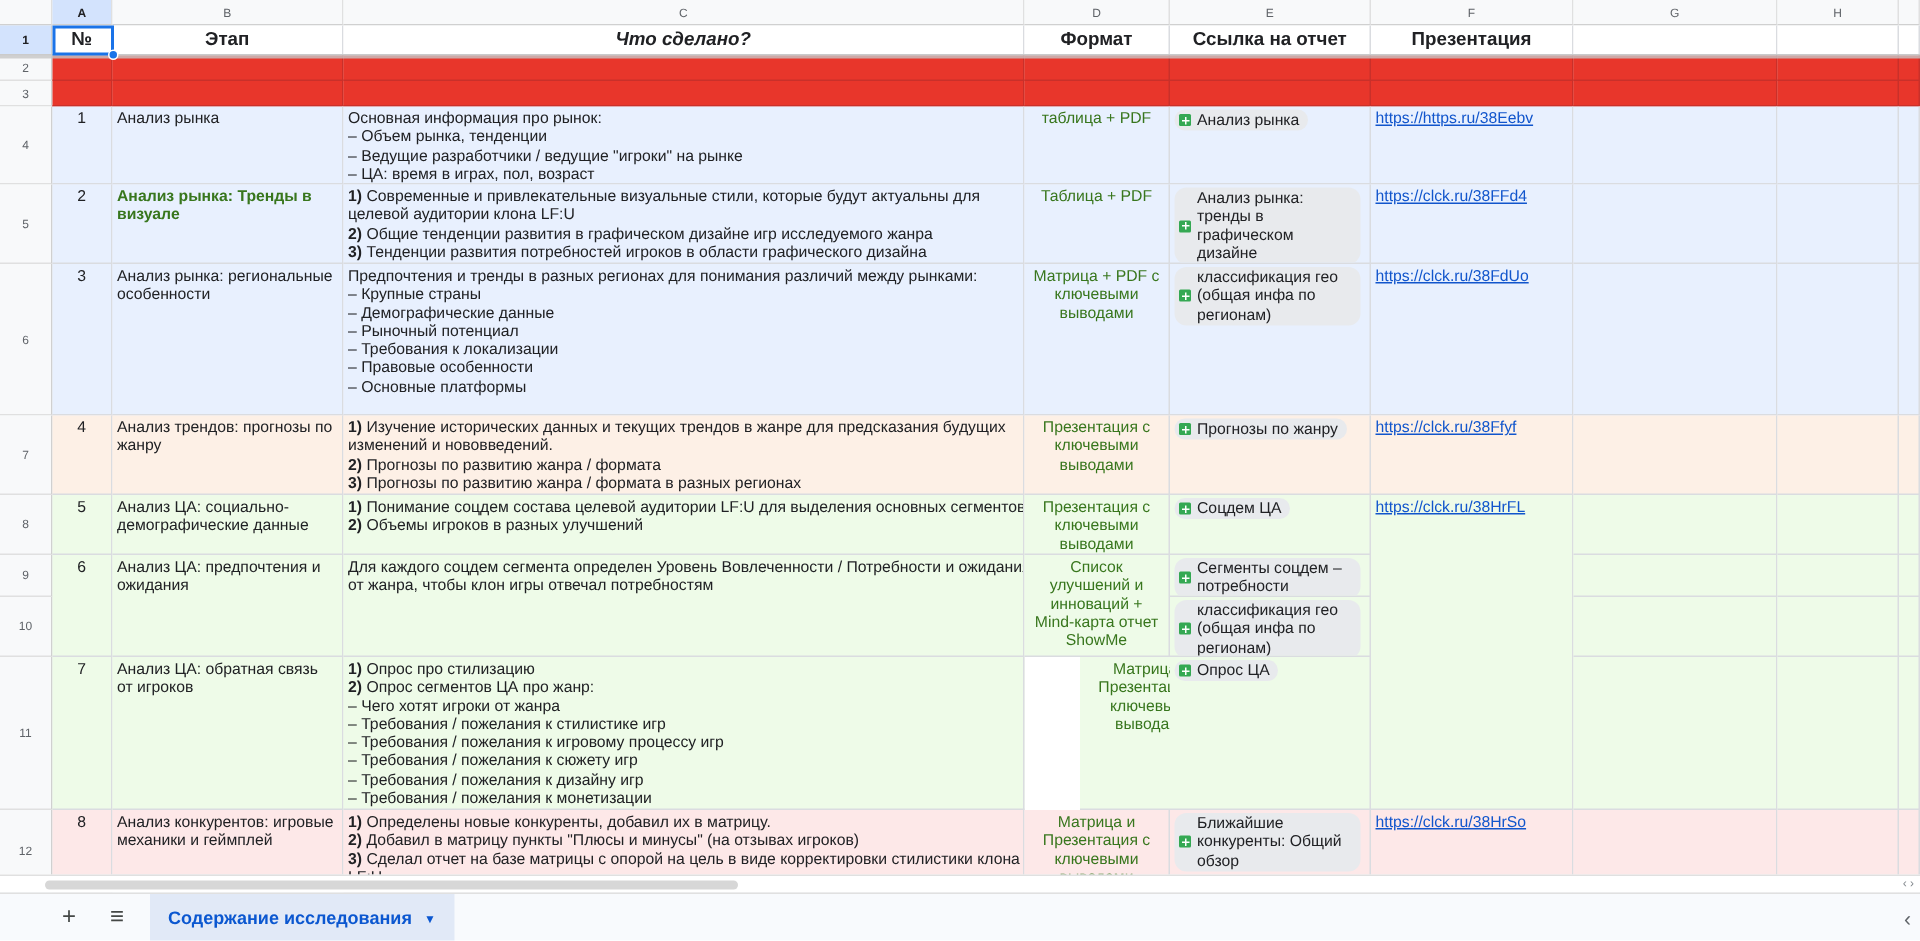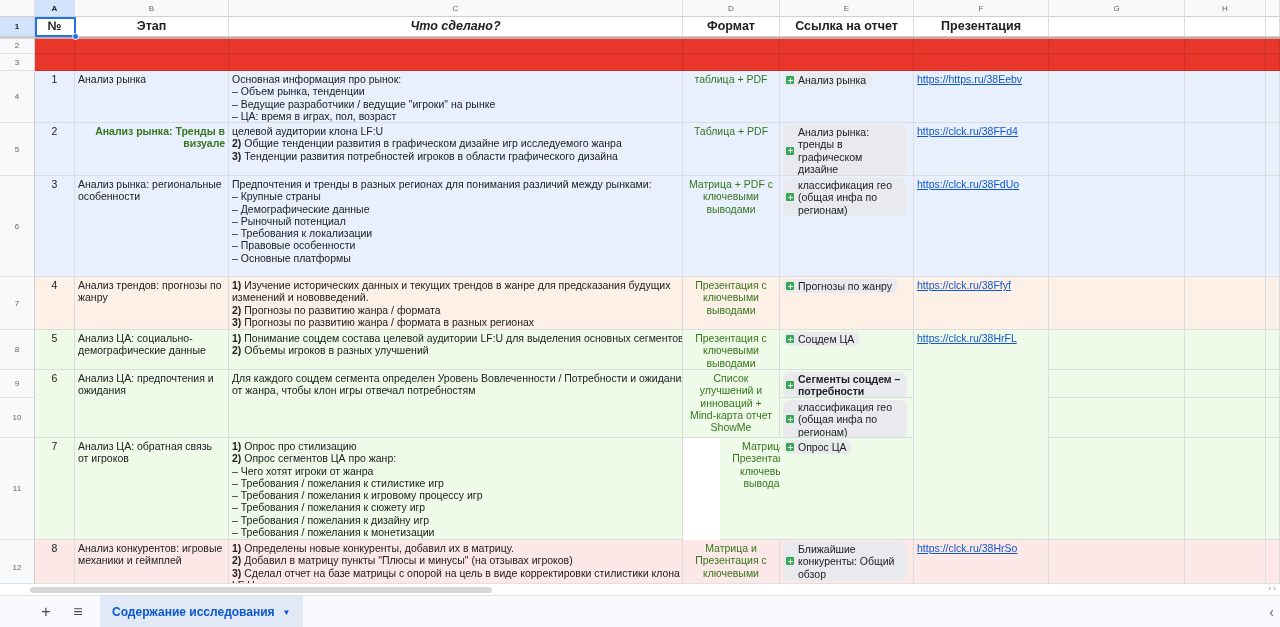--- a/index.html
+++ b/index.html
@@ -124,22 +124,23 @@
       <div class="cell blue fmt" style="left: 683px; top: 71px; width: 97px; height: 52px;"><span>таблица + PDF</span></div>
       <div class="cell blue" style="left: 780px; top: 71px; width: 134px; height: 52px;"><div class="chip one">
           <span class="sq"></span>
           <span class="txt">Анализ рынка</span>
         </div></div>
       <div class="cell blue" style="left: 914px; top: 71px; width: 135px; height: 52px;"><span class="link">https://https.ru/38Eebv</span></div>
       <div class="cell blue" style="left: 1049px; top: 71px; width: 136px; height: 52px;"></div>
       <div class="cell blue" style="left: 1185px; top: 71px; width: 81px; height: 52px;"></div>
       <div class="cell blue" style="left: 1266px; top: 71px; width: 14px; height: 52px;"></div>
       <div class="cell blue center" style="left: 35px; top: 123px; width: 40px; height: 53px;"><span>2</span></div>
-      <div class="cell blue bold-green" style="left: 75px; top: 123px; width: 154px; height: 53px; text-align: right;"><span>Анализ рынка: Тренды в визуале</span></div>
+      <div class="cell blue bold-green" style="left: 75px; top: 123px; width: 154px; height: 53px;"><span>Анализ рынка: Тренды в визуале</span></div>
       <div class="cell blue" style="left: 229px; top: 123px; width: 454px; height: 53px;">
+        <div class="line"><b>1)</b><span> Современные и привлекательные визуальные стили, которые будут актуальны для</span></div>
         <div class="line"><span>целевой аудитории клона LF:U</span></div>
         <div class="line"><b>2)</b><span> Общие тенденции развития в графическом дизайне игр исследуемого жанра</span></div>
         <div class="line"><b>3)</b><span> Тенденции развития потребностей игроков в области графического дизайна</span></div>
       </div>
       <div class="cell blue fmt" style="left: 683px; top: 123px; width: 97px; height: 53px;"><span>Таблица + PDF</span></div>
       <div class="cell blue" style="left: 780px; top: 123px; width: 134px; height: 53px;"><div class="chip">
           <span class="sq"></span>
           <span class="txt">Анализ рынка: тренды в графическом дизайне</span>
         </div></div>
       <div class="cell blue" style="left: 914px; top: 123px; width: 135px; height: 53px;"><span class="link">https://clck.ru/38FFd4</span></div>
@@ -198,21 +199,21 @@
       <div class="cell mint" style="left: 1049px; top: 330px; width: 136px; height: 40px;"></div>
       <div class="cell mint" style="left: 1185px; top: 330px; width: 81px; height: 40px;"></div>
       <div class="cell mint" style="left: 1266px; top: 330px; width: 14px; height: 40px;"></div>
       <div class="cell mint center" style="left: 35px; top: 370px; width: 40px; height: 68px;"><span>6</span></div>
       <div class="cell mint" style="left: 75px; top: 370px; width: 154px; height: 68px;"><span>Анализ ЦА: предпочтения и ожидания</span></div>
       <div class="cell mint" style="left: 229px; top: 370px; width: 454px; height: 68px;">
         <div class="line"><span>Для каждого соцдем сегмента определен Уровень Вовлеченности / Потребности и ожидания</span></div>
         <div class="line"><span>от жанра, чтобы клон игры отвечал потребностям</span></div>
       </div>
       <div class="cell mint fmt" style="left: 683px; top: 370px; width: 97px; height: 68px;"><span>Список улучшений и инноваций + Mind-карта отчет ShowMe</span></div>
-      <div class="cell mint" style="left: 780px; top: 370px; width: 134px; height: 28px; font-weight: bold;"><div class="chip">
+      <div class="cell mint" style="left: 780px; top: 370px; width: 134px; height: 28px;"><div class="chip">
           <span class="sq"></span>
           <span class="txt">Сегменты соцдем – потребности</span>
         </div></div>
       <div class="cell mint" style="left: 780px; top: 398px; width: 134px; height: 40px;"><div class="chip">
           <span class="sq"></span>
           <span class="txt">классификация гео (общая инфа по регионам)</span>
         </div></div>
       <div class="cell mint" style="left: 1049px; top: 370px; width: 136px; height: 28px;"></div>
       <div class="cell mint" style="left: 1185px; top: 370px; width: 81px; height: 28px;"></div>
       <div class="cell mint" style="left: 1266px; top: 370px; width: 14px; height: 28px;"></div>

